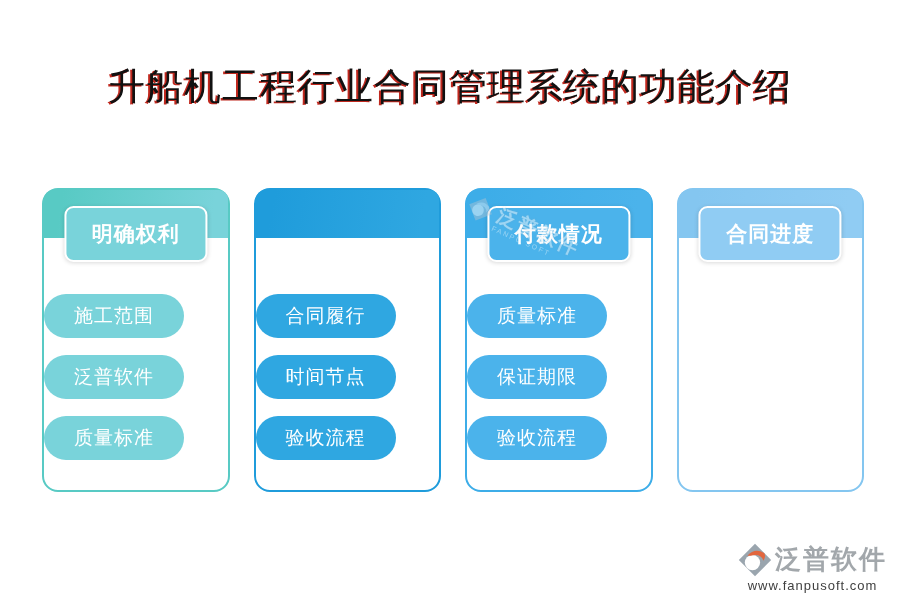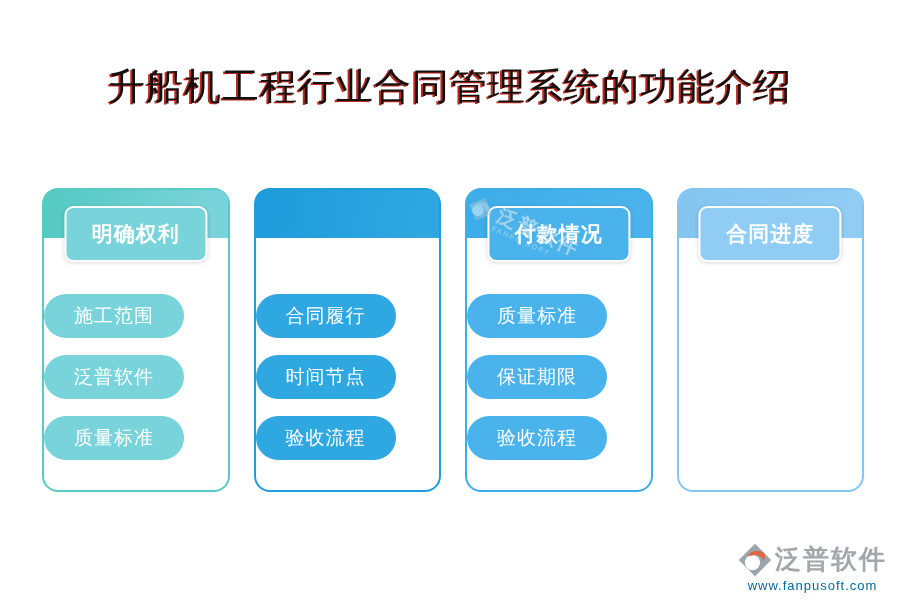--- a/index.html
+++ b/index.html
@@ -136,14 +136,14 @@
   <div class="footer-row">
     <span>
       <svg class="logo-svg" width="34" height="34" viewBox="0 0 40 40">
         <polygon id="logo-diamond" points="20,1 39,20 20,39 1,20" fill="#9aa5ae"></polygon>
         <circle cx="17" cy="23" r="9" fill="#ffffff"></circle>
         <path id="logo-crescent" d="M11 15 Q20 5 31 12 Q33 16 30 21 Q27 12 15 15 Z" fill="#e2663e"></path>
       </svg>
     </span>
     <span class="footer-brand" style="color: rgb(162, 167, 171);">泛普软件</span>
   </div>
-  <span class="footer-url" style="color: #0369a1;">www.fanpusoft.com</span>
+  <span class="footer-url" style="color: #404040;">www.fanpusoft.com</span>
 </div>
 
 </body></html>

